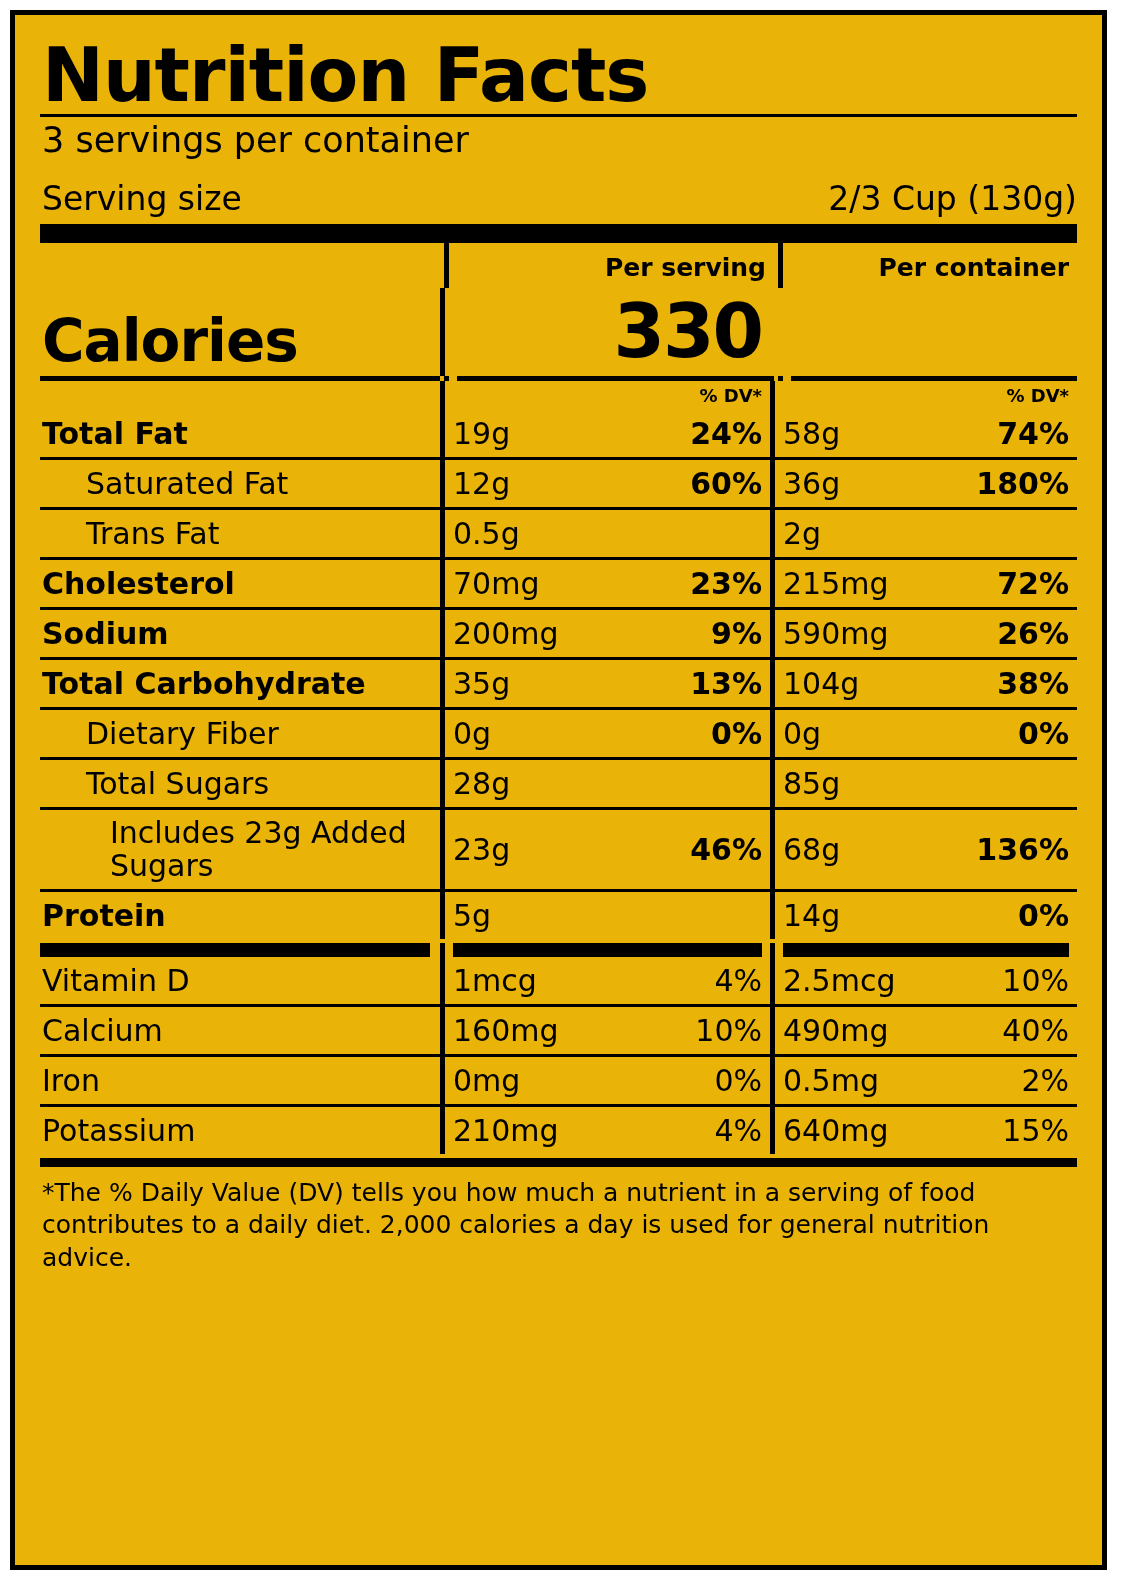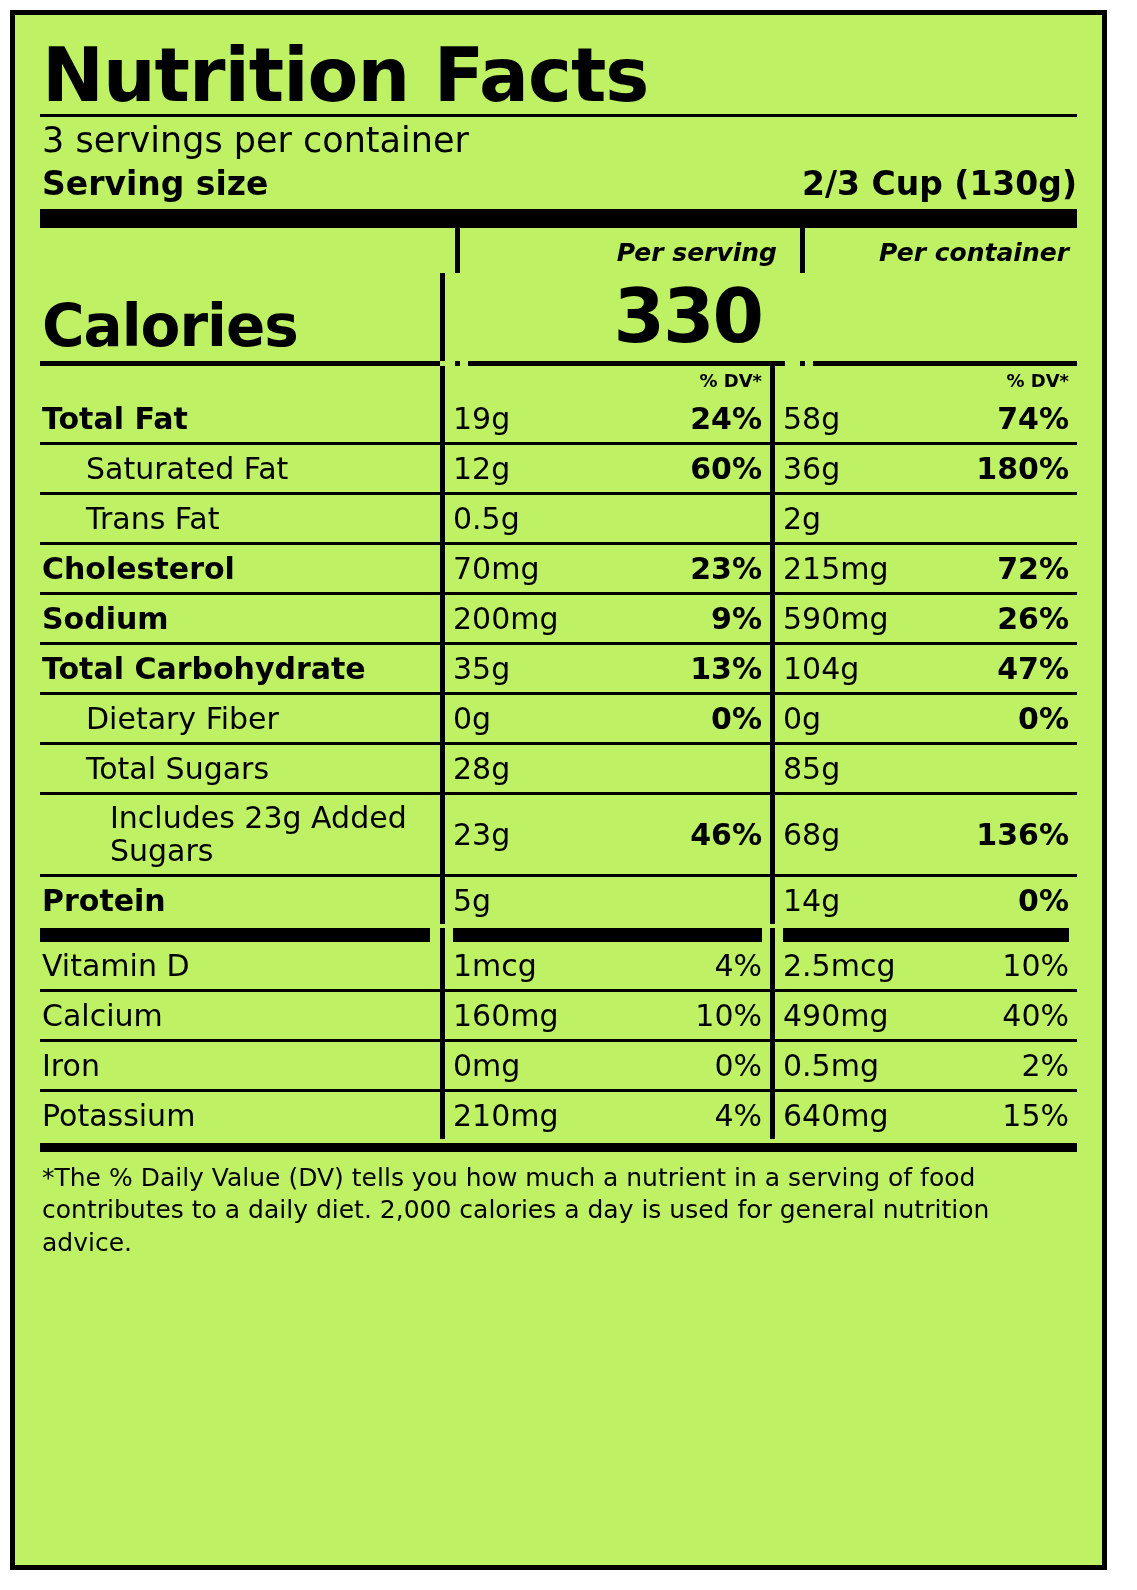--- a/index.html
+++ b/index.html
@@ -15,21 +15,21 @@
     -webkit-font-smoothing: antialiased;
   }
   .label-outer {
     position: absolute;
     left: 10px;
     top: 10px;
     width: 1097px;
     height: 1560px;
     border: 5px solid #000;
     box-sizing: border-box;
-    background: #bef264;
+    background: #eab308;
   }
   .label-inner {
     position: absolute;
     left: 25px;
     top: 25px;
     right: 25px;
     bottom: 25px;
     box-sizing: border-box;
   }
 
@@ -49,31 +49,30 @@
     font-size: 35px;
     line-height: 1.1;
     padding-left: 2px;
     margin-bottom: 1px;
   }
   .serving-row {
     display: flex;
     justify-content: space-between;
     align-items: baseline;
     font-size: 33px;
-    font-weight: bold;
-    padding-left: 2px;
-    margin-top: 4px;
+    font-weight: normal;
+    padding-left: 2px;
+    margin-top: 19px;
   }
 
   
   .grid {
     display: grid;
     grid-template-columns: 400px 330px 1fr;
-    column-gap: 15px;
-    font-style: italic;
+    column-gap: 4px;
   }
   .col-head {
     font-size: 25px;
     font-weight: bold;
     text-align: right;
     padding: 10px 8px 6px 8px;
   }
   .col-border-l {
     border-left: 5px solid #000;
   }
@@ -268,21 +267,21 @@
           </div>
         </div>
         <div class="nrow">
           <div class="ncell nname namewrap bold u-name">Total Carbohydrate</div>
           <div class="ncell amt-cell vcol u-val">
             <span class="amt">35g</span>
             <span class="pct">13%</span>
           </div>
           <div class="ncell amt-cell vcol u-val">
             <span class="amt">104g</span>
-            <span class="pct">47%</span>
+            <span class="pct">38%</span>
           </div>
         </div>
         <div class="nrow">
           <div class="ncell nname namewrap indent1 u-name">Dietary Fiber</div>
           <div class="ncell amt-cell vcol u-val">
             <span class="amt">0g</span>
             <span class="pct">0%</span>
           </div>
           <div class="ncell amt-cell vcol u-val">
             <span class="amt">0g</span>

